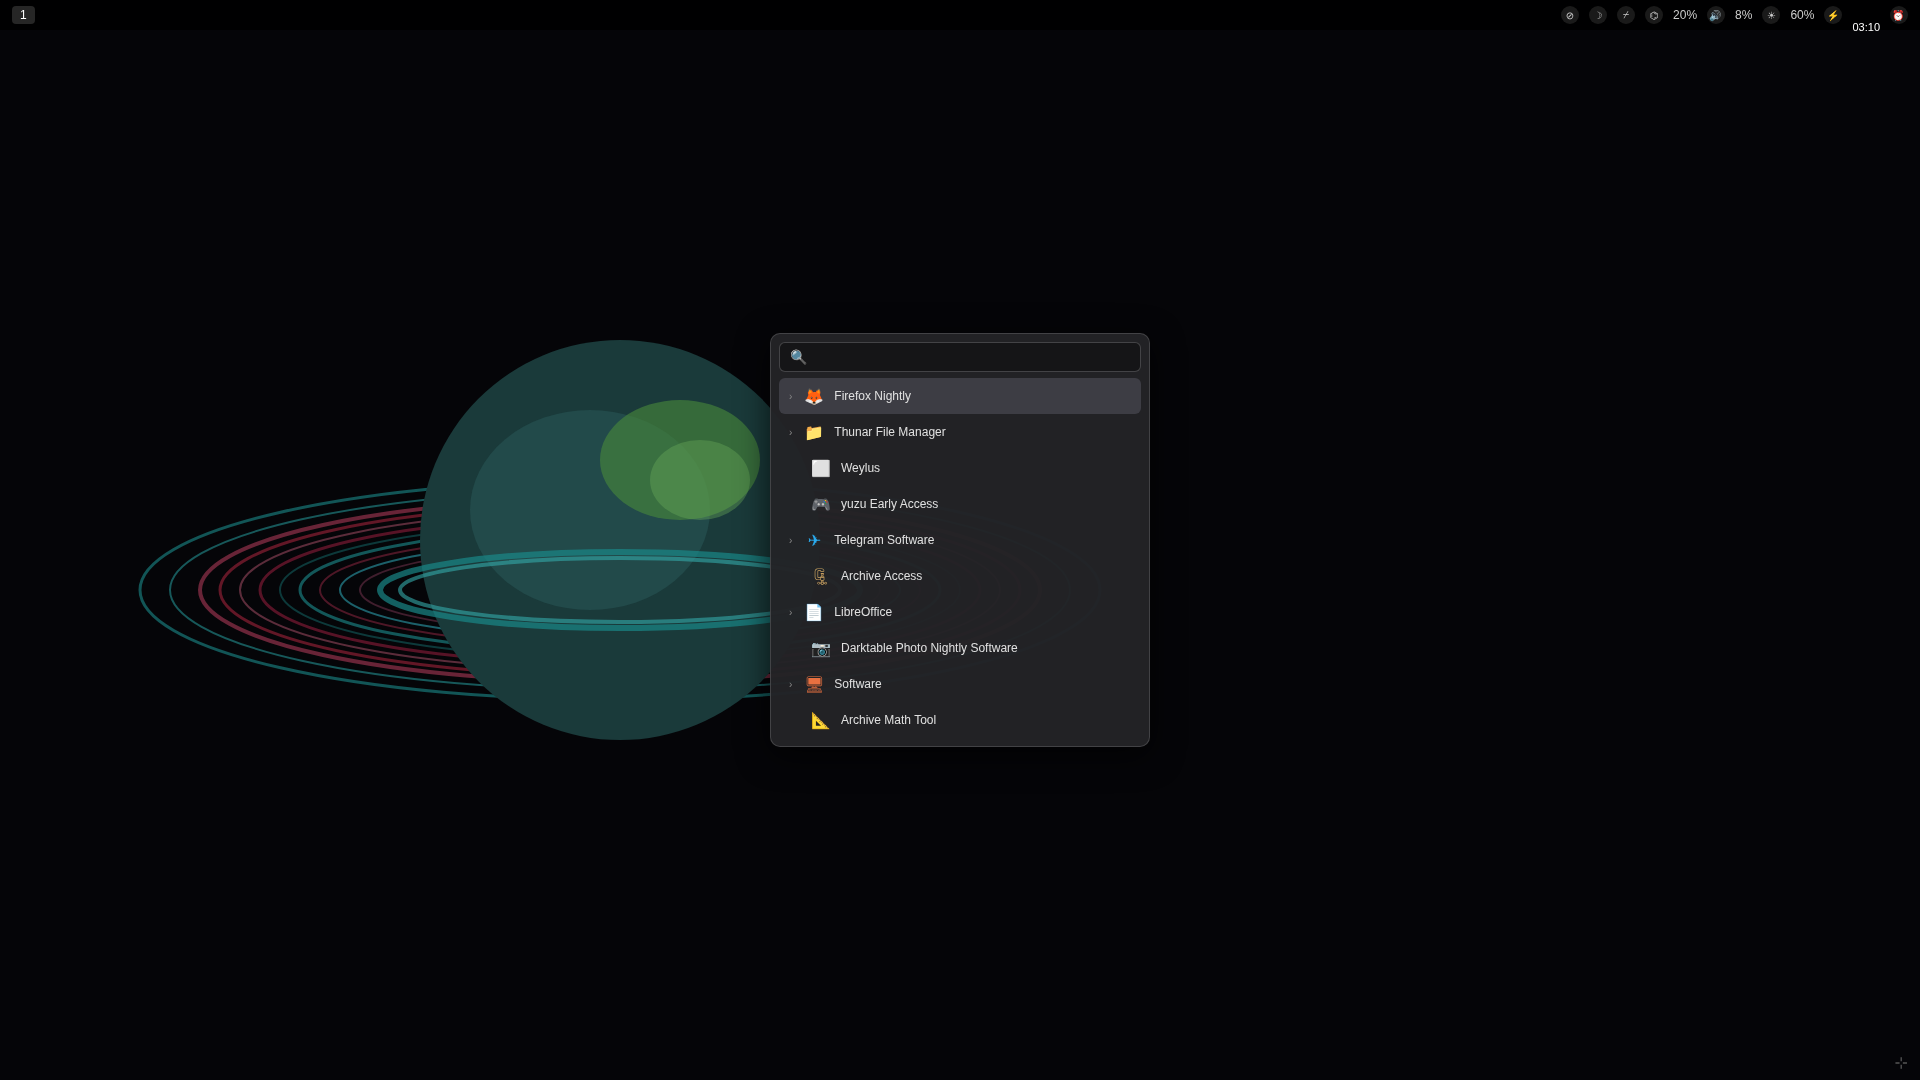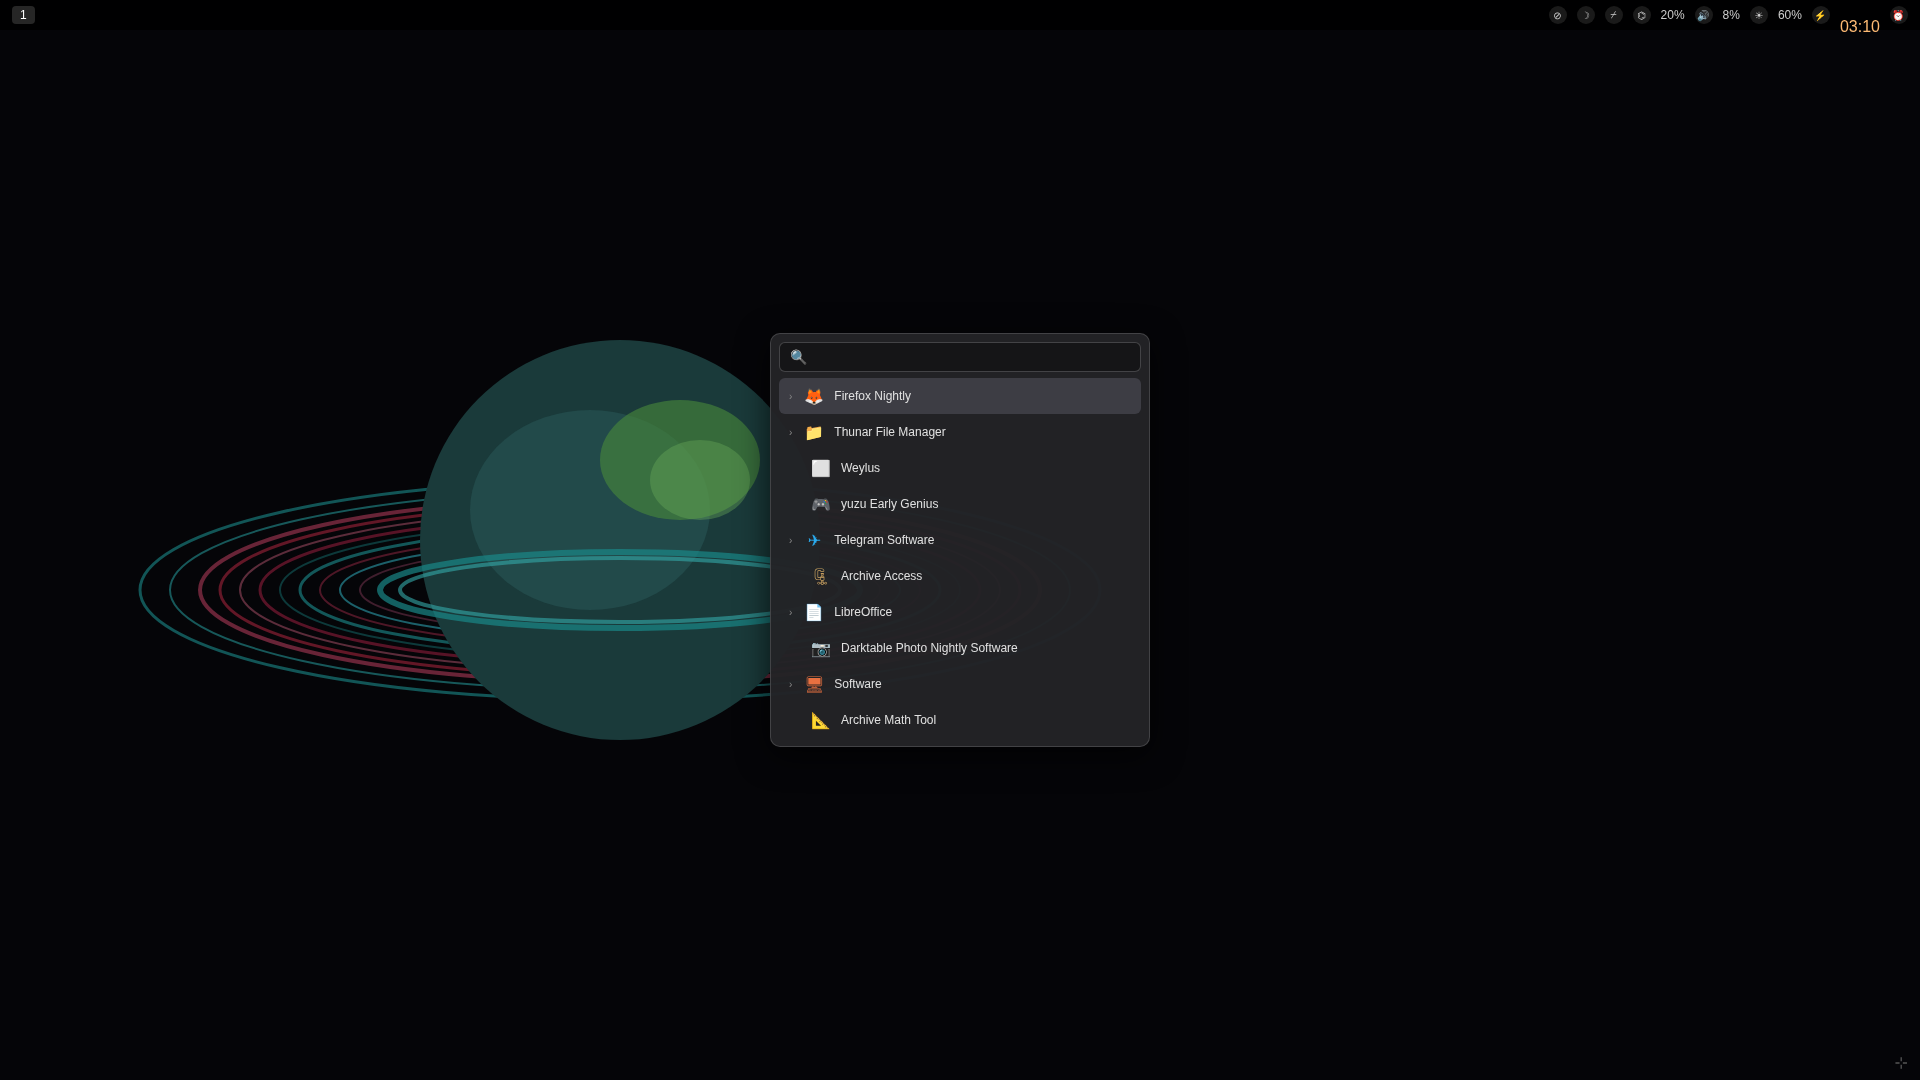--- a/index.html
+++ b/index.html
@@ -71,22 +71,22 @@
       align-items: center;
       justify-content: center;
       width: 18px;
       height: 18px;
       border-radius: 50%;
       background: rgba(255,255,255,0.1);
       font-size: 10px;
     }
 
     .topbar-time {
-      font-size: 16px;
-      color: #fdba74;
+      font-size: 11px;
+      color: #ffffff;
       font-weight: 500;
       margin-top: 24px;
     }
 
     
     .launcher-overlay {
       position: absolute;
       top: 0;
       left: 0;
       width: 100%;
@@ -277,21 +277,21 @@
           <span class="app-name">Thunar File Manager</span>
         </div>
         <div class="app-item">
           <span style="width:12px;display:inline-block"></span>
           <span class="app-icon icon-weylus">⬜</span>
           <span class="app-name">Weylus</span>
         </div>
         <div class="app-item">
           <span style="width:12px;display:inline-block"></span>
           <span class="app-icon icon-yuzu">🎮</span>
-          <span class="app-name">yuzu Early Genius</span>
+          <span class="app-name">yuzu Early Access</span>
         </div>
         <div class="app-item">
           <span class="chevron">›</span>
           <span class="app-icon icon-telegram">✈</span>
           <span class="app-name">Telegram Software</span>
         </div>
         <div class="app-item">
           <span style="width:12px;display:inline-block"></span>
           <span class="app-icon icon-archive">🗜</span>
           <span class="app-name">Archive Access</span>

